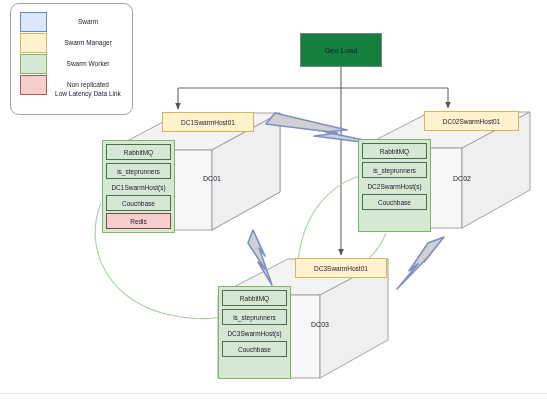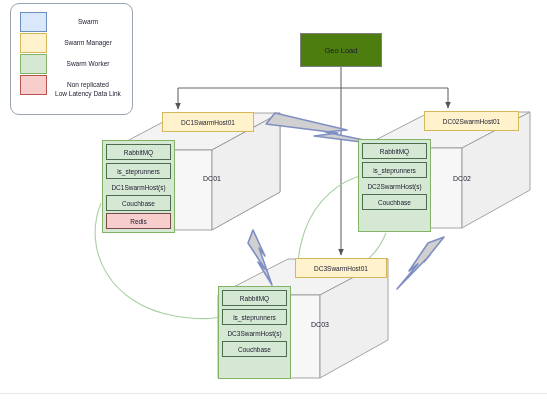--- a/index.html
+++ b/index.html
@@ -8,21 +8,21 @@
     background:#ffffff;
     font-family:"Liberation Sans", sans-serif;
     overflow:hidden;
     position:relative;
   }
   #canvas{position:absolute;left:0;top:0;width:547px;height:400px;}
   svg.layer{position:absolute;left:0;top:0;width:547px;height:400px;overflow:visible;}
   .htmlbox{position:absolute;box-sizing:border-box;display:flex;align-items:center;justify-content:center;text-align:center;}
 
   .geoload{
-    background:#4d7c0f;border:1px solid #808080;
+    background:#15803d;border:1px solid #808080;
     font-size:7.5px;color:#1a1a2e;
   }
   .hostbox{
     background:#fff2cc;border:1px solid #d6b656;
     font-size:6.5px;color:#1a1a2e;
   }
   .workerpanel{
     background:#d5e8d4;border:1px solid #82b366;
     display:block;
   }

